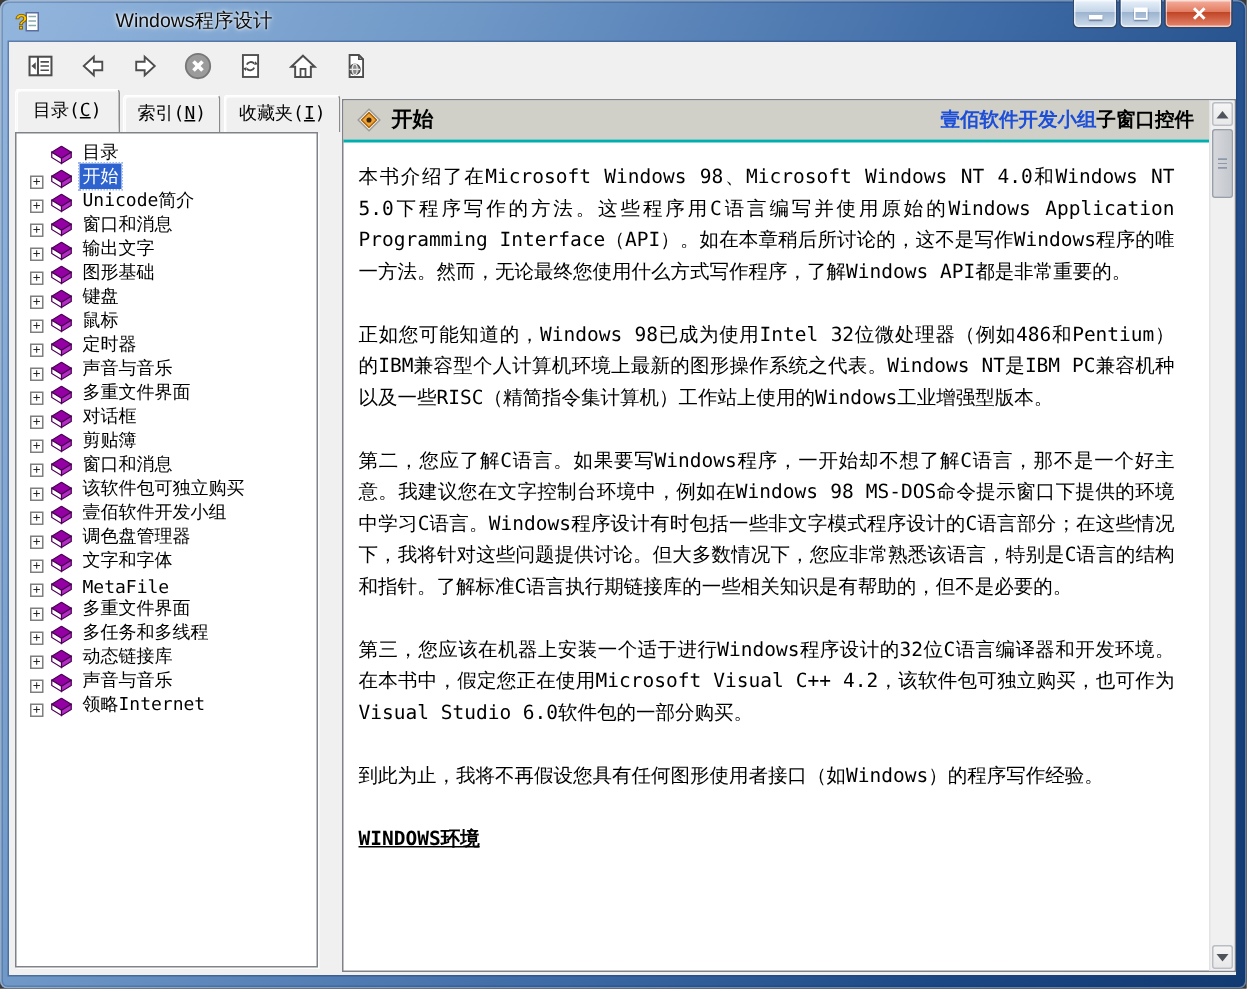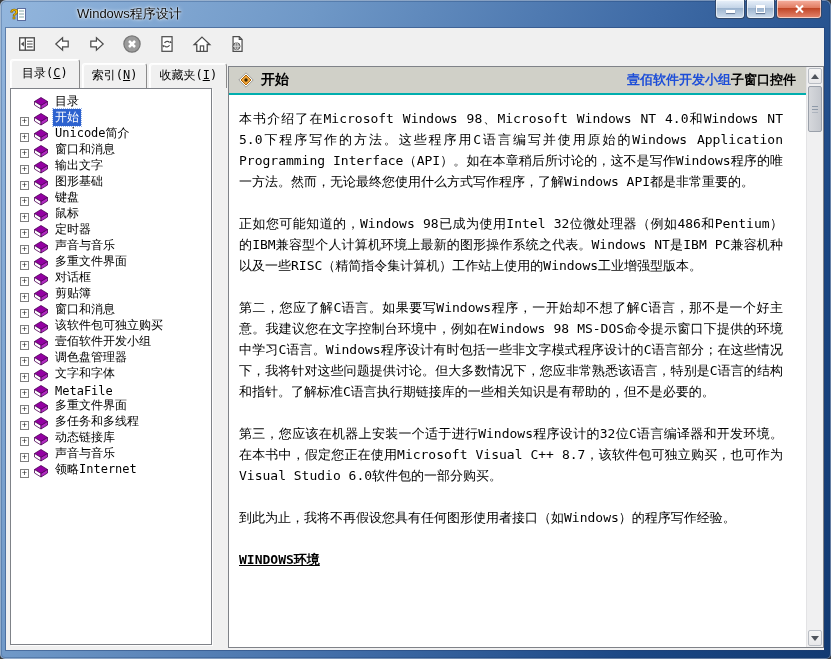--- a/index.html
+++ b/index.html
@@ -450,21 +450,21 @@
             <span class="ch-title">开始</span>
             <span class="ch-right">
               <a class="ch-link">壹佰软件开发小组</a><span>子窗口控件</span>
             </span>
           </div>
           <div class="rule"></div>
           <div class="content-body">
               <p class="bodyp">本书介绍了在Microsoft Windows 98、Microsoft Windows NT 4.0和Windows NT 5.0下程序写作的方法。这些程序用C语言编写并使用原始的Windows Application Programming Interface（API）。如在本章稍后所讨论的，这不是写作Windows程序的唯一方法。然而，无论最终您使用什么方式写作程序，了解Windows API都是非常重要的。</p>
               <p class="bodyp">正如您可能知道的，Windows 98已成为使用Intel 32位微处理器（例如486和Pentium）的IBM兼容型个人计算机环境上最新的图形操作系统之代表。Windows NT是IBM PC兼容机种以及一些RISC（精简指令集计算机）工作站上使用的Windows工业增强型版本。</p>
               <p class="bodyp">第二，您应了解C语言。如果要写Windows程序，一开始却不想了解C语言，那不是一个好主意。我建议您在文字控制台环境中，例如在Windows 98 MS-DOS命令提示窗口下提供的环境中学习C语言。Windows程序设计有时包括一些非文字模式程序设计的C语言部分；在这些情况下，我将针对这些问题提供讨论。但大多数情况下，您应非常熟悉该语言，特别是C语言的结构和指针。了解标准C语言执行期链接库的一些相关知识是有帮助的，但不是必要的。</p>
-              <p class="bodyp">第三，您应该在机器上安装一个适于进行Windows程序设计的32位C语言编译器和开发环境。在本书中，假定您正在使用Microsoft Visual C++ 8.7，该软件包可独立购买，也可作为Visual Studio 6.0软件包的一部分购买。</p>
+              <p class="bodyp">第三，您应该在机器上安装一个适于进行Windows程序设计的32位C语言编译器和开发环境。在本书中，假定您正在使用Microsoft Visual C++ 4.2，该软件包可独立购买，也可作为Visual Studio 6.0软件包的一部分购买。</p>
               <p class="bodyp">到此为止，我将不再假设您具有任何图形使用者接口（如Windows）的程序写作经验。</p>
               <div class="bodyh2">WINDOWS环境</div>
             </div>
         </div>
         <div class="scrollcol">
           <div class="sc-btn up">
               <span class="tri-up"></span>
             </div>
           <div class="sc-thumb"></div>
           <div class="sc-btn down">

